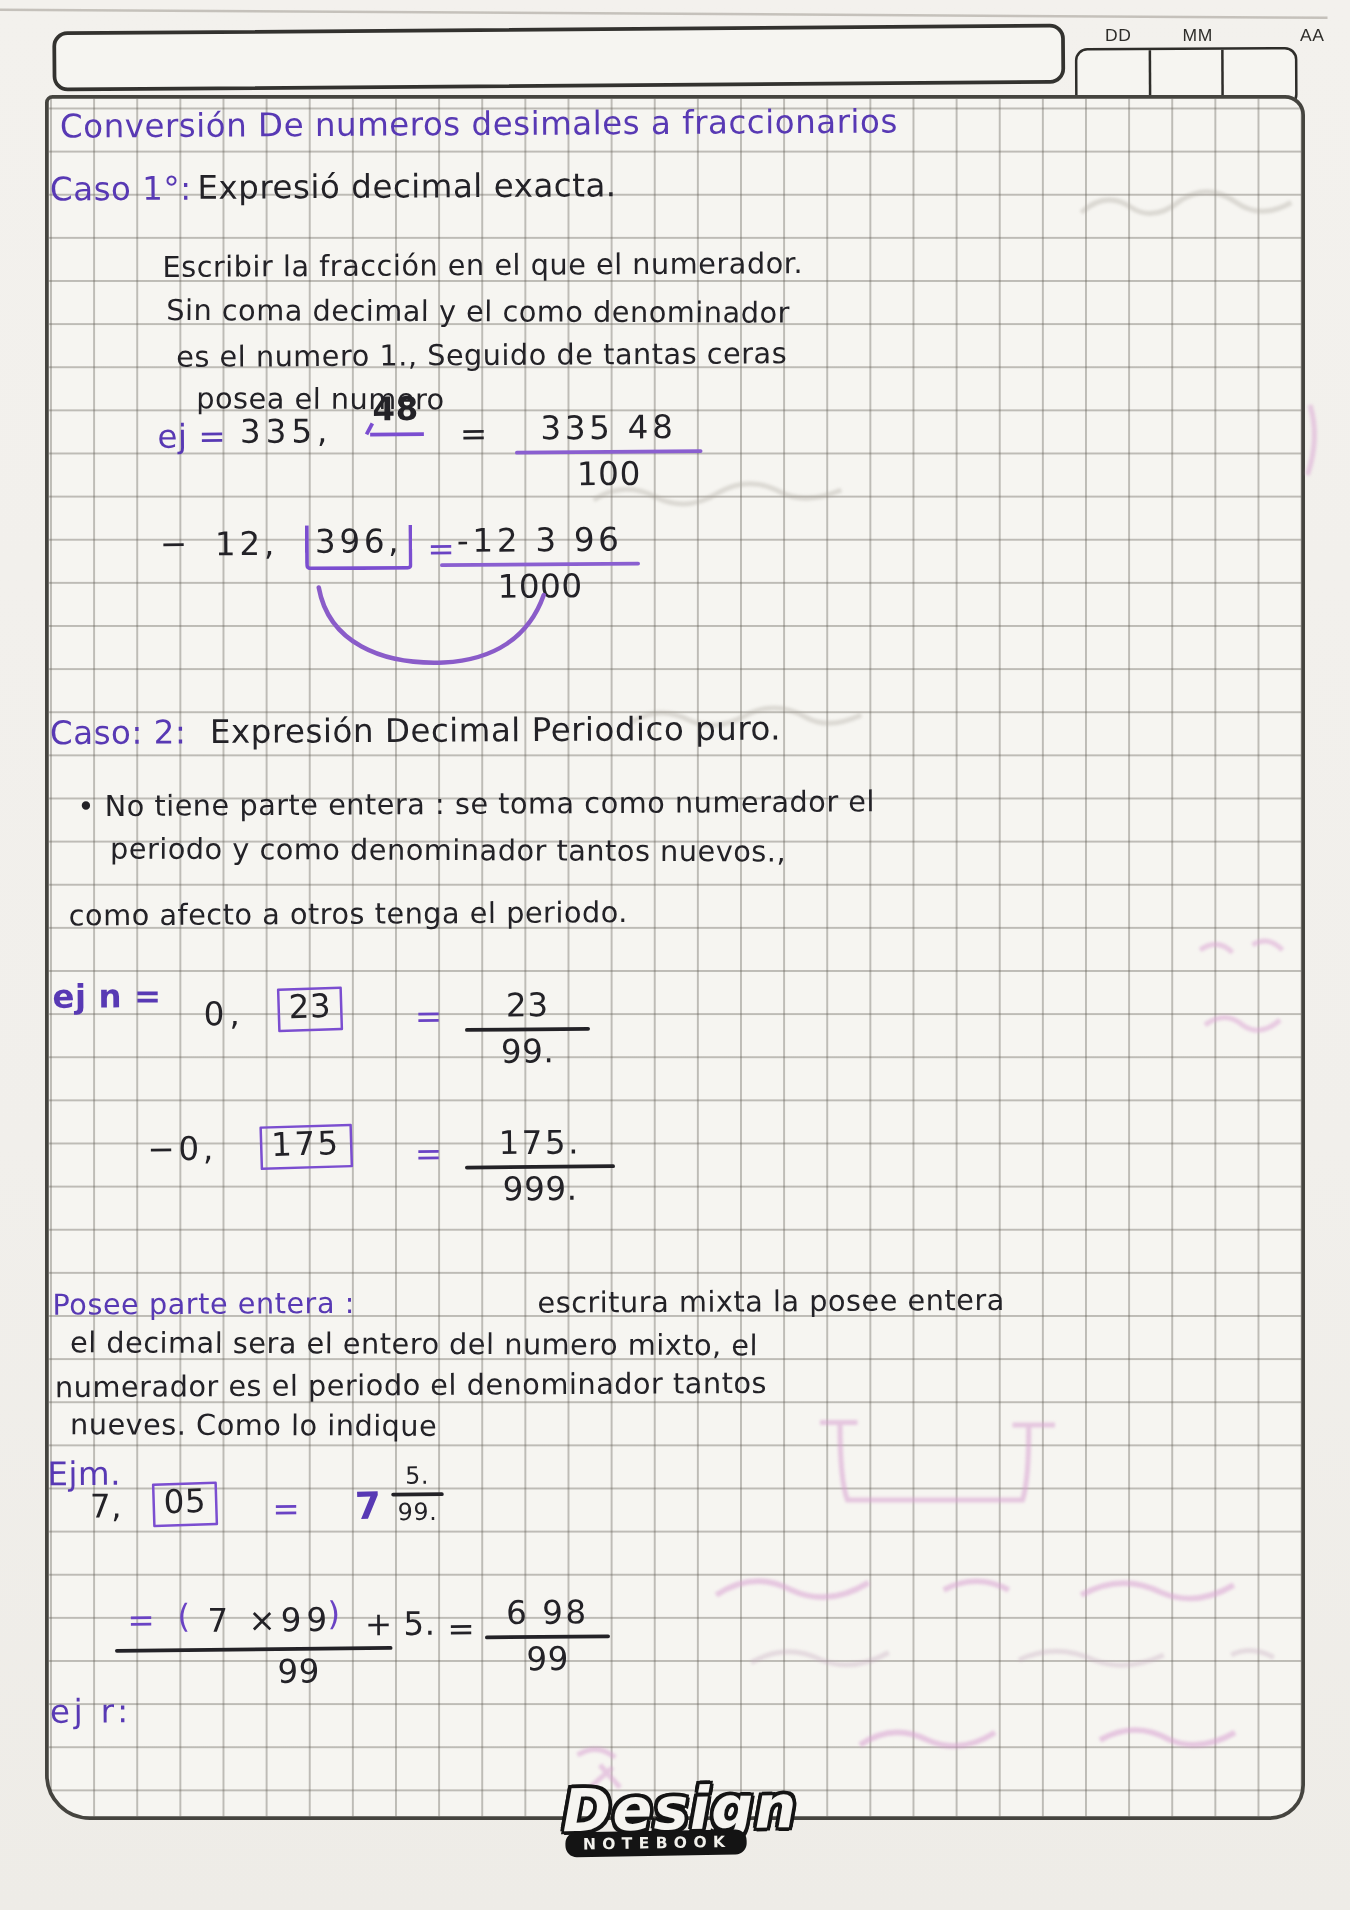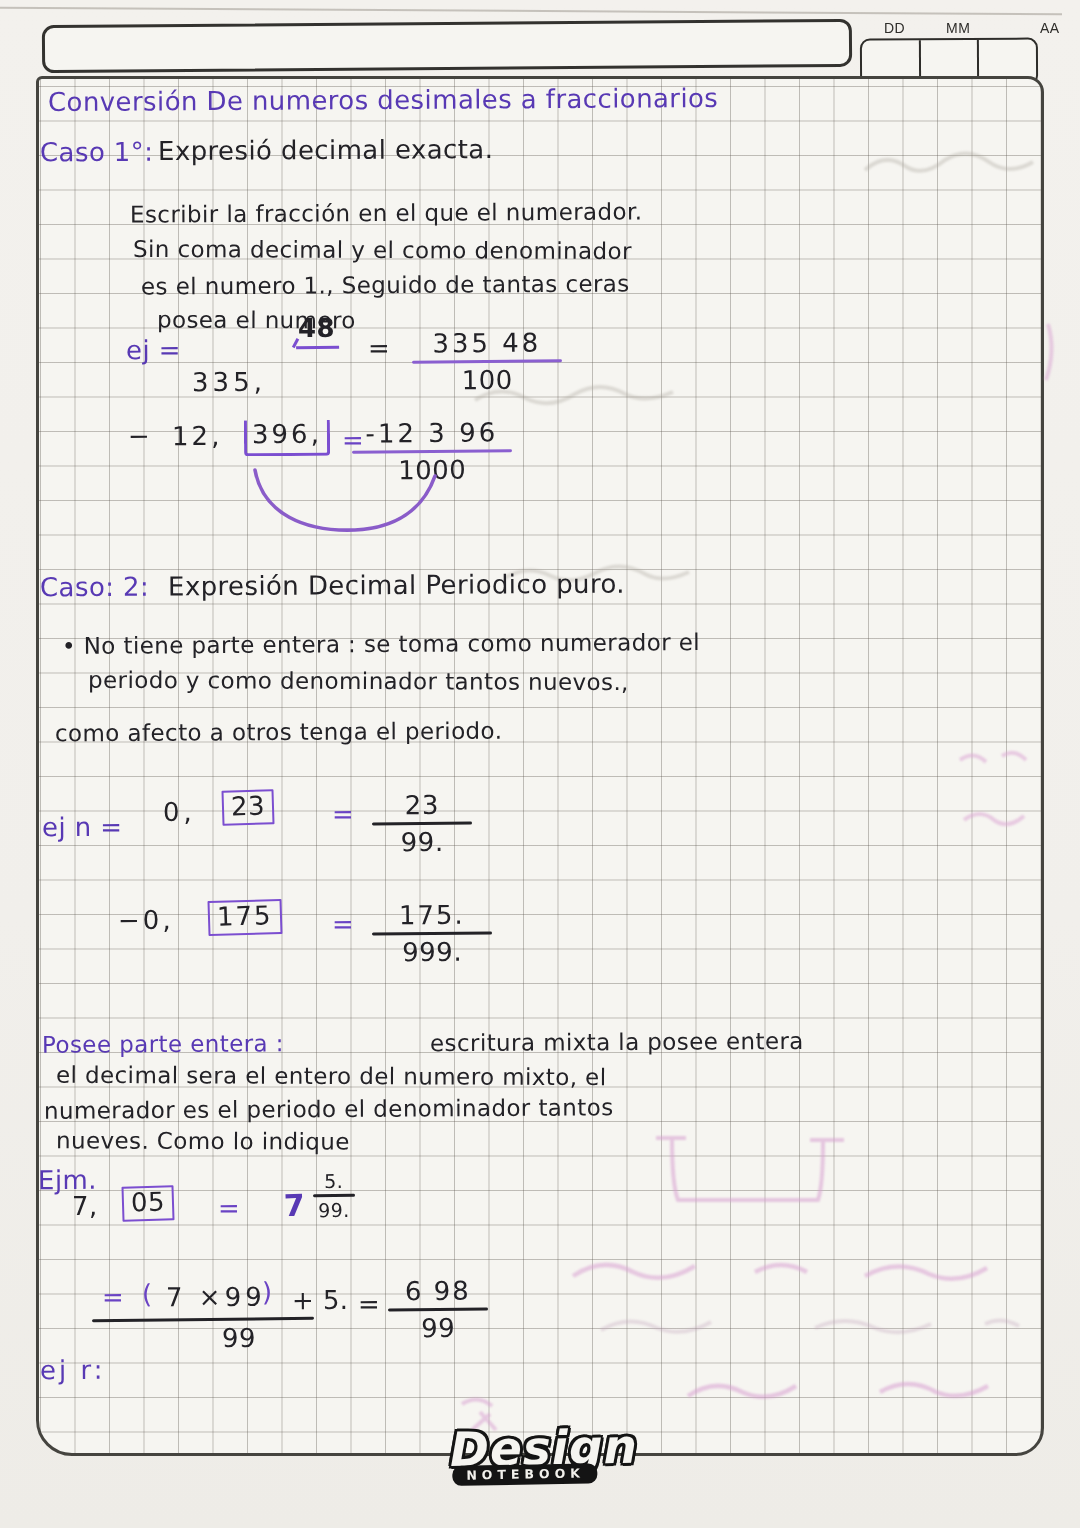--- a/index.html
+++ b/index.html
@@ -150,21 +150,21 @@
 
   <span class="hw big pp" style="left:40px; top:138px;">Caso 1°:</span>
   <span class="hw big" style="left:158px; top:136px;">Expresió decimal exacta.</span>
 
   <div class="hw" style="left:130px; top:201px;">Escribir la fracción en el que el numerador.</div>
   <div class="hw r1" style="left:133px; top:238px;">Sin coma decimal y el como denominador</div>
   <div class="hw" style="left:141px; top:273px;">es el numero 1., Seguido de tantas ceras</div>
   <div class="hw r1" style="left:157px; top:308px;">posea el numero</div>
 
   <span class="hw big pp" style="left:126px; top:336px;">ej =</span>
-  <span class="hw big" style="left:192px; top:332px; letter-spacing:4px;margin-top:36px;">335,</span>
+  <span class="hw big" style="left:192px; top:332px; letter-spacing:4px;">335,</span>
   <span class="hw big" style="left:296px; top:314px;font-weight:bold;"><span class="ul-p">48</span></span>
   <span class="hw big" style="left:368px; top:334px;">=</span>
   <div class="frac" style="left:412px; top:328px;">
     <div class="num big" style="letter-spacing:3px;">335 48</div>
     <div class="bar purple" style="width:150px;"></div>
     <div class="den big">100</div>
   </div>
 
   <span class="hw big" style="left:128px; top:422px;">−</span>
   <span class="hw big" style="left:172px; top:422px; letter-spacing:3px;">12,</span>
@@ -180,21 +180,21 @@
     <path d="M10,8 C18,52 60,70 110,68 C150,66 178,48 190,14" stroke="#8a5cc9" stroke-width="3.6" fill="none" stroke-linecap="round"></path>
   </svg>
 
   <span class="hw big pp" style="left:40px; top:573px;text-align:center;">Caso: 2:</span>
   <span class="hw big" style="left:168px; top:571px;">Expresión Decimal Periodico puro.</span>
 
   <div class="hw" style="left:62px; top:632px;">•  No tiene parte entera : se toma como numerador el</div>
   <div class="hw r1" style="left:88px; top:669px;">periodo y como denominador tantos nuevos.,</div>
   <div class="hw" style="left:55px; top:720px;">como afecto a otros tenga el periodo.</div>
 
-  <span class="hw big pp" style="left:42px; top:813px;">ej n =</span>
+  <span class="hw big pp" style="left:42px; top:784px;font-weight:bold;">ej n =</span>
 
   <span class="hw big" style="left:163px; top:798px; letter-spacing:4px;">0,</span>
   <span class="hw big" style="left:222px; top:790px;"><span class="pbox">23</span></span>
   <span class="hw big pp2" style="left:332px; top:800px;">=</span>
   <div class="frac" style="left:372px; top:790px;">
     <div class="num big">23</div>
     <div class="bar" style="width:100px;"></div>
     <div class="den big">99.</div>
   </div>
 

